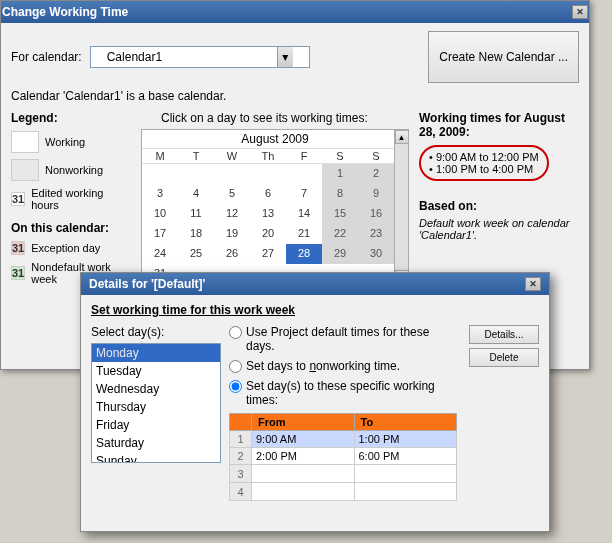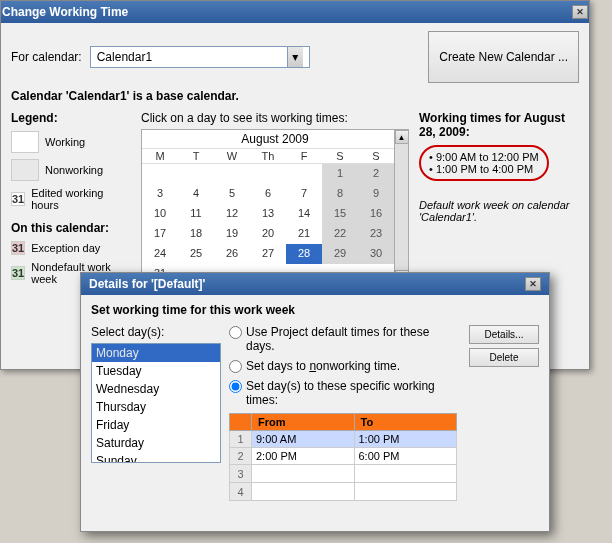--- a/index.html
+++ b/index.html
@@ -69,21 +69,21 @@
       font-size: 12px;
     }
 
     .calendar-dropdown {
       display: flex;
       align-items: center;
       width: 220px;
       height: 22px;
       background: white;
       border: 1px solid #7f9db9;
-      padding: 0 6px;
+      padding: 0 16px;
       font-size: 12px;
     }
 
     .dropdown-arrow {
       margin-left: auto;
       width: 16px;
       height: 100%;
       background: linear-gradient(to bottom, #e8e8e8, #cccccc);
       border-left: 1px solid #7f9db9;
       display: flex;
@@ -97,21 +97,20 @@
       background: linear-gradient(to bottom, #f5f5f5, #e0e0e0);
       border: 1px solid #999;
       padding: 18px 10px;
       font-size: 12px;
       cursor: pointer;
     }
 
     .base-calendar-text {
       font-size: 12px;
       margin-bottom: 8px;
-      font-weight: bold;
     }
 
     
     .content-area {
       display: flex;
       gap: 10px;
     }
 
     
     .legend-section {
@@ -176,20 +175,21 @@
     }
 
     
     .calendar-section {
       flex: 1;
     }
 
     .calendar-instruction {
       font-size: 12px;
       margin-bottom: 4px;
+      margin-left: 20px;
     }
 
     .calendar-container {
       border: 1px solid #aaa;
       background: white;
       position: relative;
     }
 
     .calendar-scrollbar {
       position: absolute;
@@ -329,20 +329,21 @@
     }
 
     .dialog-body {
       padding: 8px 10px;
     }
 
     .dialog-subtitle {
       font-size: 12px;
       font-weight: bold;
       margin-bottom: 8px;
+      text-decoration: underline;
     }
 
     .dialog-content {
       display: flex;
       gap: 8px;
     }
 
     .day-selection-panel {
       width: 130px;
     }
@@ -597,20 +598,21 @@
             <div>
               <span>• </span><span>9:00 AM to 12:00 PM</span>
             </div>
             <div>
               <span>• </span><span>1:00 PM to 4:00 PM</span>
             </div>
           </div>
         </div>
 
         <div class="based-on-section">
+          <div class="based-on-title">Based on:</div>
           <div class="based-on-text">Default work week on calendar 'Calendar1'.</div>
         </div>
       </div>
     </div>
   </div>
 </div>
 
 <div class="dialog-window">
   <div class="dialog-title-bar">
     <span>Details for '[Default]'</span>

